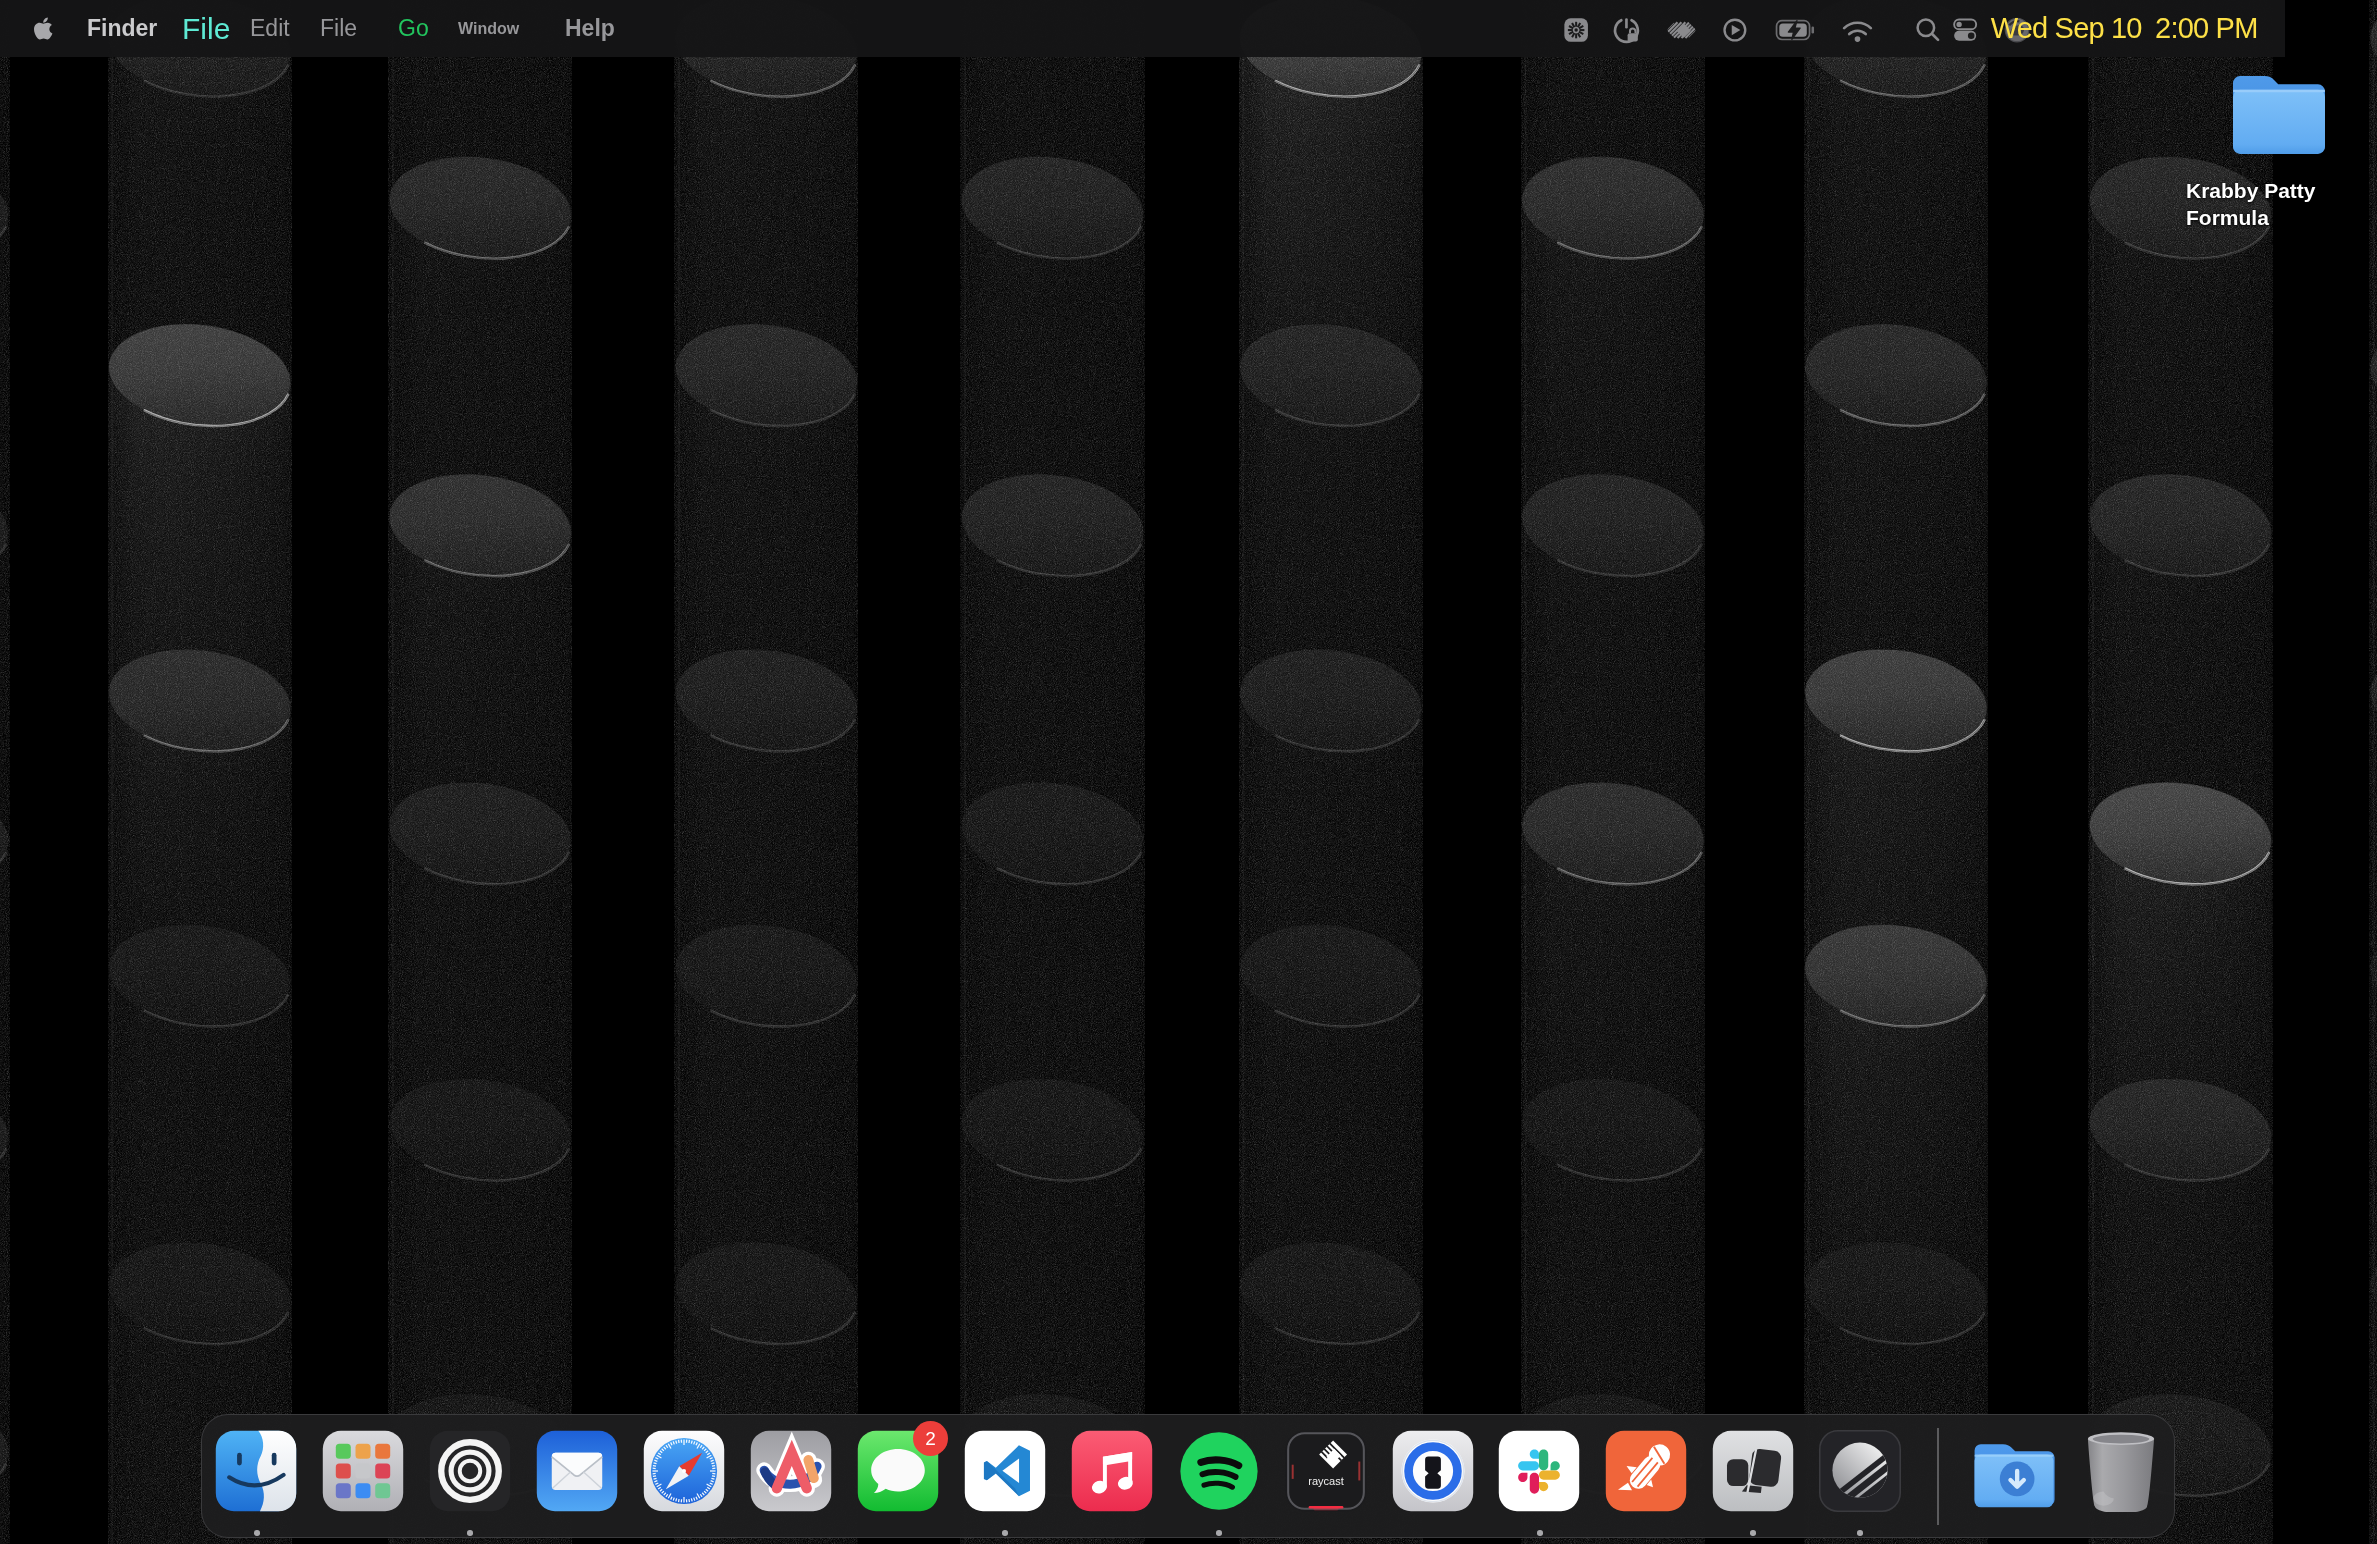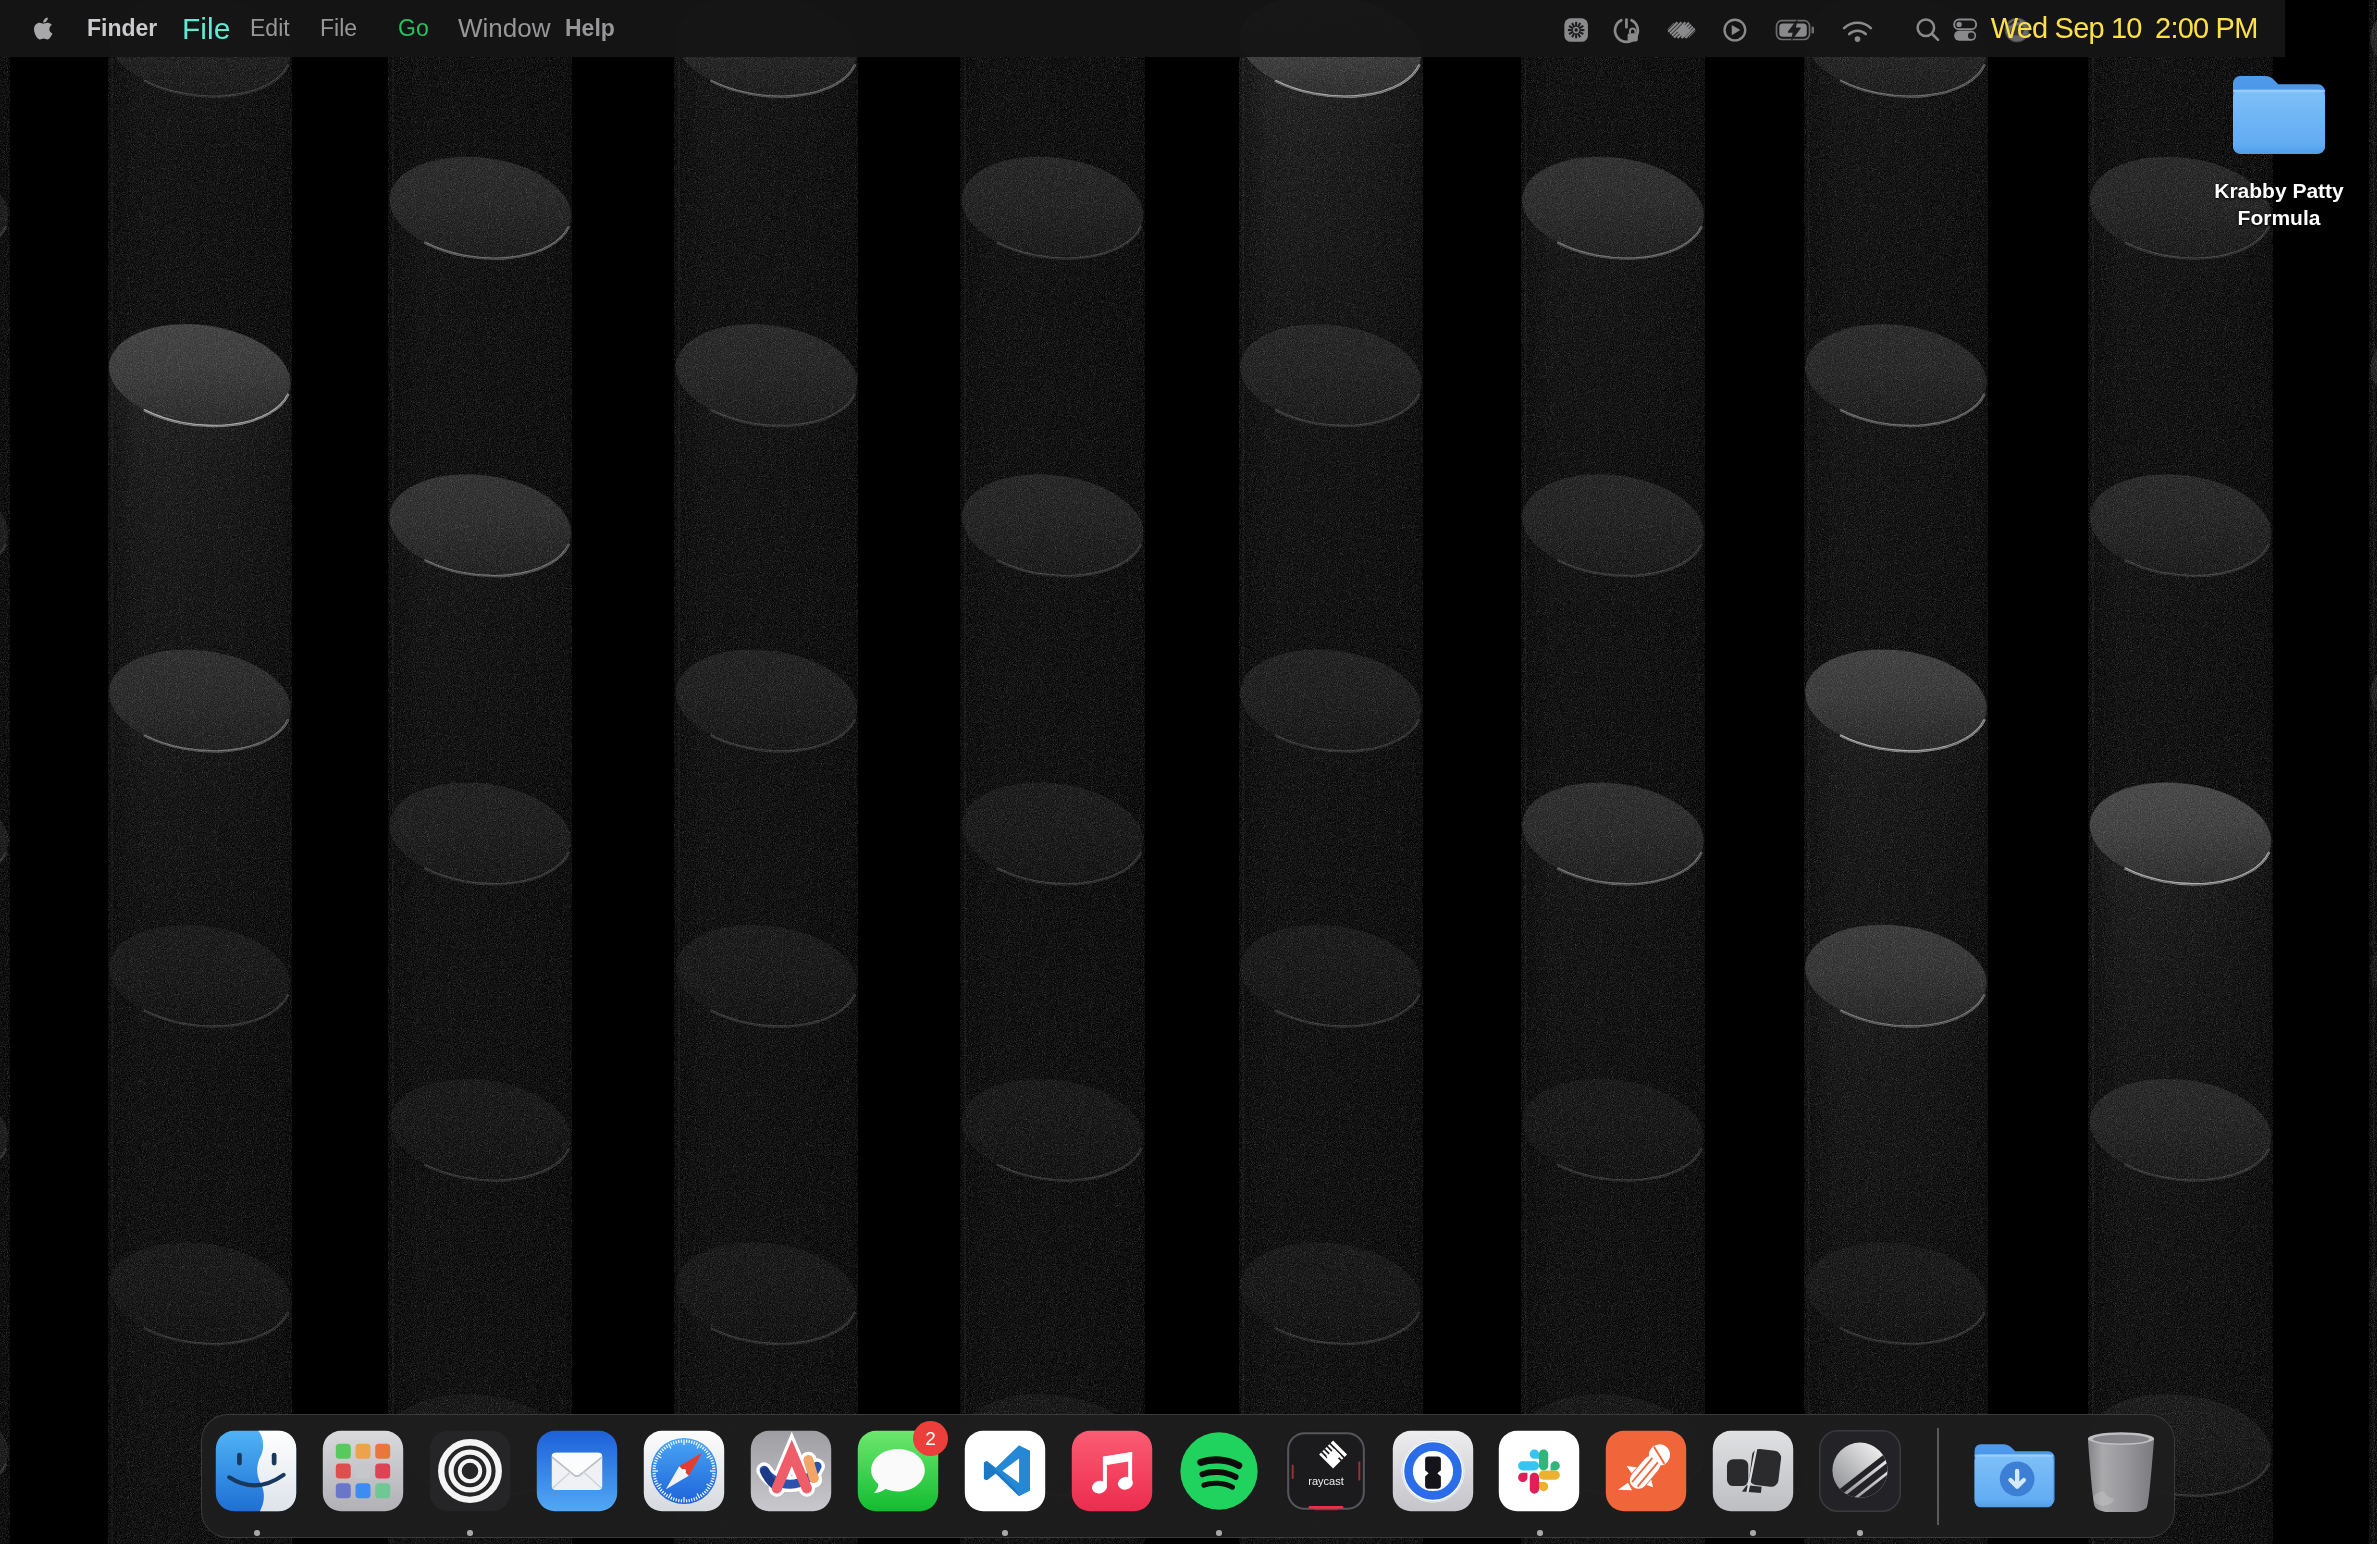--- a/index.html
+++ b/index.html
@@ -955,21 +955,21 @@
   </svg>
 <div style="position:absolute;left:0;top:0;width:2285px;height:57px;background:rgba(21,21,22,0.96);font-family:'Liberation Sans',sans-serif">
     <svg width="20.4" height="25" viewBox="0 0 384 512" style="position:absolute;left:33px;top:15.7px">
       <path fill="#a8a8ab" d="M318.7 268.7c-.2-36.7 16.4-64.4 50-84.8-18.8-26.9-47.2-41.7-84.7-44.6-35.5-2.8-74.3 20.7-88.5 20.7-15 0-49.4-19.7-76.4-19.7C63.3 141.2 4 184.8 4 273.5q0 39.3 14.4 81.2c12.8 36.7 59 126.7 107.2 125.2 25.2-.6 43-17.9 75.8-17.9 31.8 0 48.3 17.9 76.4 17.9 48.6-.7 90.4-82.5 102.6-119.3-65.2-30.7-61.7-90-61.7-91.9zm-56.6-164.2c27.3-32.4 24.8-61.9 24-72.5-24.1 1.4-52 16.4-67.9 34.9-17.5 19.8-27.8 44.3-25.6 71.9 26.1 2 49.9-11.4 69.5-34.3z"></path>
     </svg>
     <div style="position:absolute;left:87px;top:0;height:57px;line-height:57px;font-weight:700;color:#cbcbcd;font-size:23px">Finder</div>
     <div style="position:absolute;left:182px;top:0;height:57px;line-height:57px;font-weight:400;color:#5eead4;font-size:30px">File</div>
     <div style="position:absolute;left:250px;top:0;height:57px;line-height:57px;font-weight:400;color:#97979a;font-size:23px">Edit</div>
     <div style="position:absolute;left:320px;top:0;height:57px;line-height:57px;font-weight:400;color:#97979a;font-size:23px">File</div>
     <div style="position:absolute;left:398px;top:0;height:57px;line-height:57px;font-weight:400;color:#22c55e;font-size:23px">Go</div>
-    <div style="position:absolute;left:458px;top:0;height:57px;line-height:57px;font-weight:400;color:#97979a;font-size:26px">Window</div>
+    <div style="position:absolute;left:458px;top:0;height:57px;line-height:57px;font-weight:700;color:#97979a;font-size:16px">Window</div>
     <div style="position:absolute;left:565px;top:0;height:57px;line-height:57px;font-weight:700;color:#97979a;font-size:23px">Help</div>
     <svg width="723" height="57" viewBox="2104 0 920 72" xmlns="http://www.w3.org/2000/svg" style="position:absolute;right:0;top:0">
       <rect x="2107" y="23" width="30" height="30" rx="8" fill="#8a8a8d"></rect>
       <circle cx="2122" cy="38" r="2.2" fill="#1b1b1c"></circle>
       <line x1="2126.2" y1="38.0" x2="2132.5" y2="38.0" stroke="#1b1b1c" stroke-width="2.6"></line>
       <line x1="2125.6" y1="40.1" x2="2131.1" y2="43.2" stroke="#1b1b1c" stroke-width="2.6"></line>
       <line x1="2124.1" y1="41.6" x2="2127.2" y2="47.1" stroke="#1b1b1c" stroke-width="2.6"></line>
       <line x1="2122.0" y1="42.2" x2="2122.0" y2="48.5" stroke="#1b1b1c" stroke-width="2.6"></line>
       <line x1="2119.9" y1="41.6" x2="2116.8" y2="47.1" stroke="#1b1b1c" stroke-width="2.6"></line>
       <line x1="2118.4" y1="40.1" x2="2112.9" y2="43.2" stroke="#1b1b1c" stroke-width="2.6"></line>
@@ -1035,21 +1035,21 @@
       <linearGradient id="dff" x1="0" y1="0" x2="0" y2="1">
         <stop offset="0" stop-color="#7ec0f8"></stop>
         <stop offset="0.85" stop-color="#62acf2"></stop>
         <stop offset="1" stop-color="#4f9ce8"></stop>
       </linearGradient>
     </defs>
     <path d="M0 9 a9 9 0 0 1 9-9 h31 c5.5 0 9 1.7 12.5 5.2 l5 5.3 h50.5 a9 9 0 0 1 9 9 v69.5 a9 9 0 0 1 -9 9 H9 a9 9 0 0 1 -9-9 Z" fill="url(#dfb)"></path>
     <rect x="0" y="17.5" width="117" height="81.5" rx="9" fill="url(#dff)"></rect>
     <rect x="0" y="17.5" width="117" height="3" rx="1.5" fill="#98ccfa"></rect>
   </svg>
-<div style="position:absolute;left:2186px;top:177px;width:186px;text-align:center;font-family:'Liberation Sans',sans-serif;font-weight:700;font-size:21px;line-height:27px;color:#ffffff;text-shadow:0 0.8px 3.1px rgba(0,0,0,0.95), 0 0 1.6px rgba(0,0,0,0.8)">Krabby Patty<br>Formula</div>
+<div style="position:absolute;left:2186px;top:177px;width:186px;text-align:left;font-family:'Liberation Sans',sans-serif;font-weight:700;font-size:21px;line-height:27px;color:#ffffff;text-shadow:0 0.8px 3.1px rgba(0,0,0,0.95), 0 0 1.6px rgba(0,0,0,0.8)">Krabby Patty<br>Formula</div>
 <div style="position:absolute;left:201px;top:1414px;width:1974px;height:124px;background:rgba(29,29,31,0.95);border:1.6px solid rgba(88,88,92,0.5);border-radius:27px;box-sizing:border-box"></div>
 <svg width="82" height="82" viewBox="0 0 104 104" style="position:absolute;left:215px;top:1430px">
     <defs>
       <linearGradient id="fg" x1="0" y1="0" x2="0" y2="1">
         <stop offset="0" stop-color="#4fb3f5"></stop>
         <stop offset="1" stop-color="#1e6fd4"></stop>
       </linearGradient>
       <linearGradient id="fw" x1="0" y1="0" x2="0" y2="1">
         <stop offset="0" stop-color="#ffffff"></stop>
         <stop offset="1" stop-color="#dde3ea"></stop>

